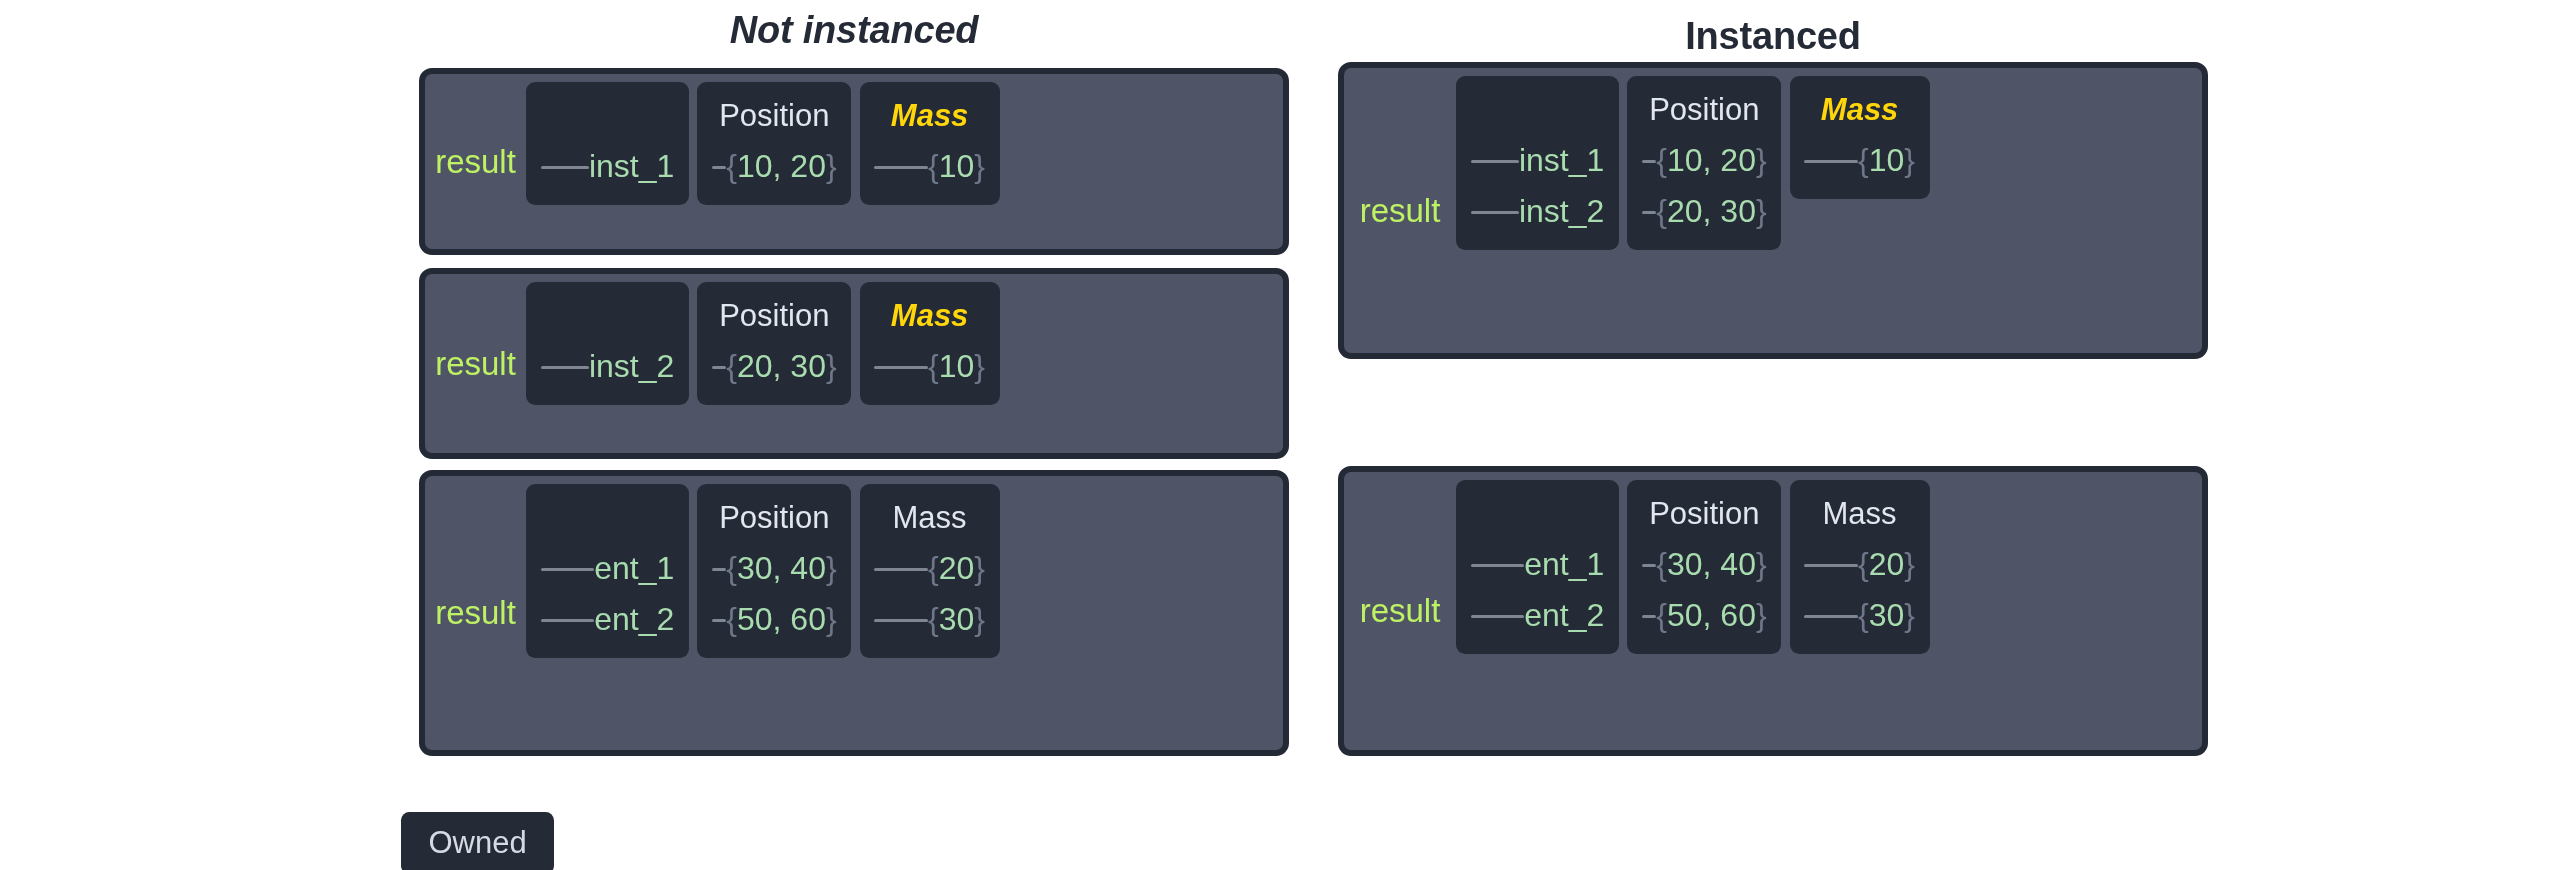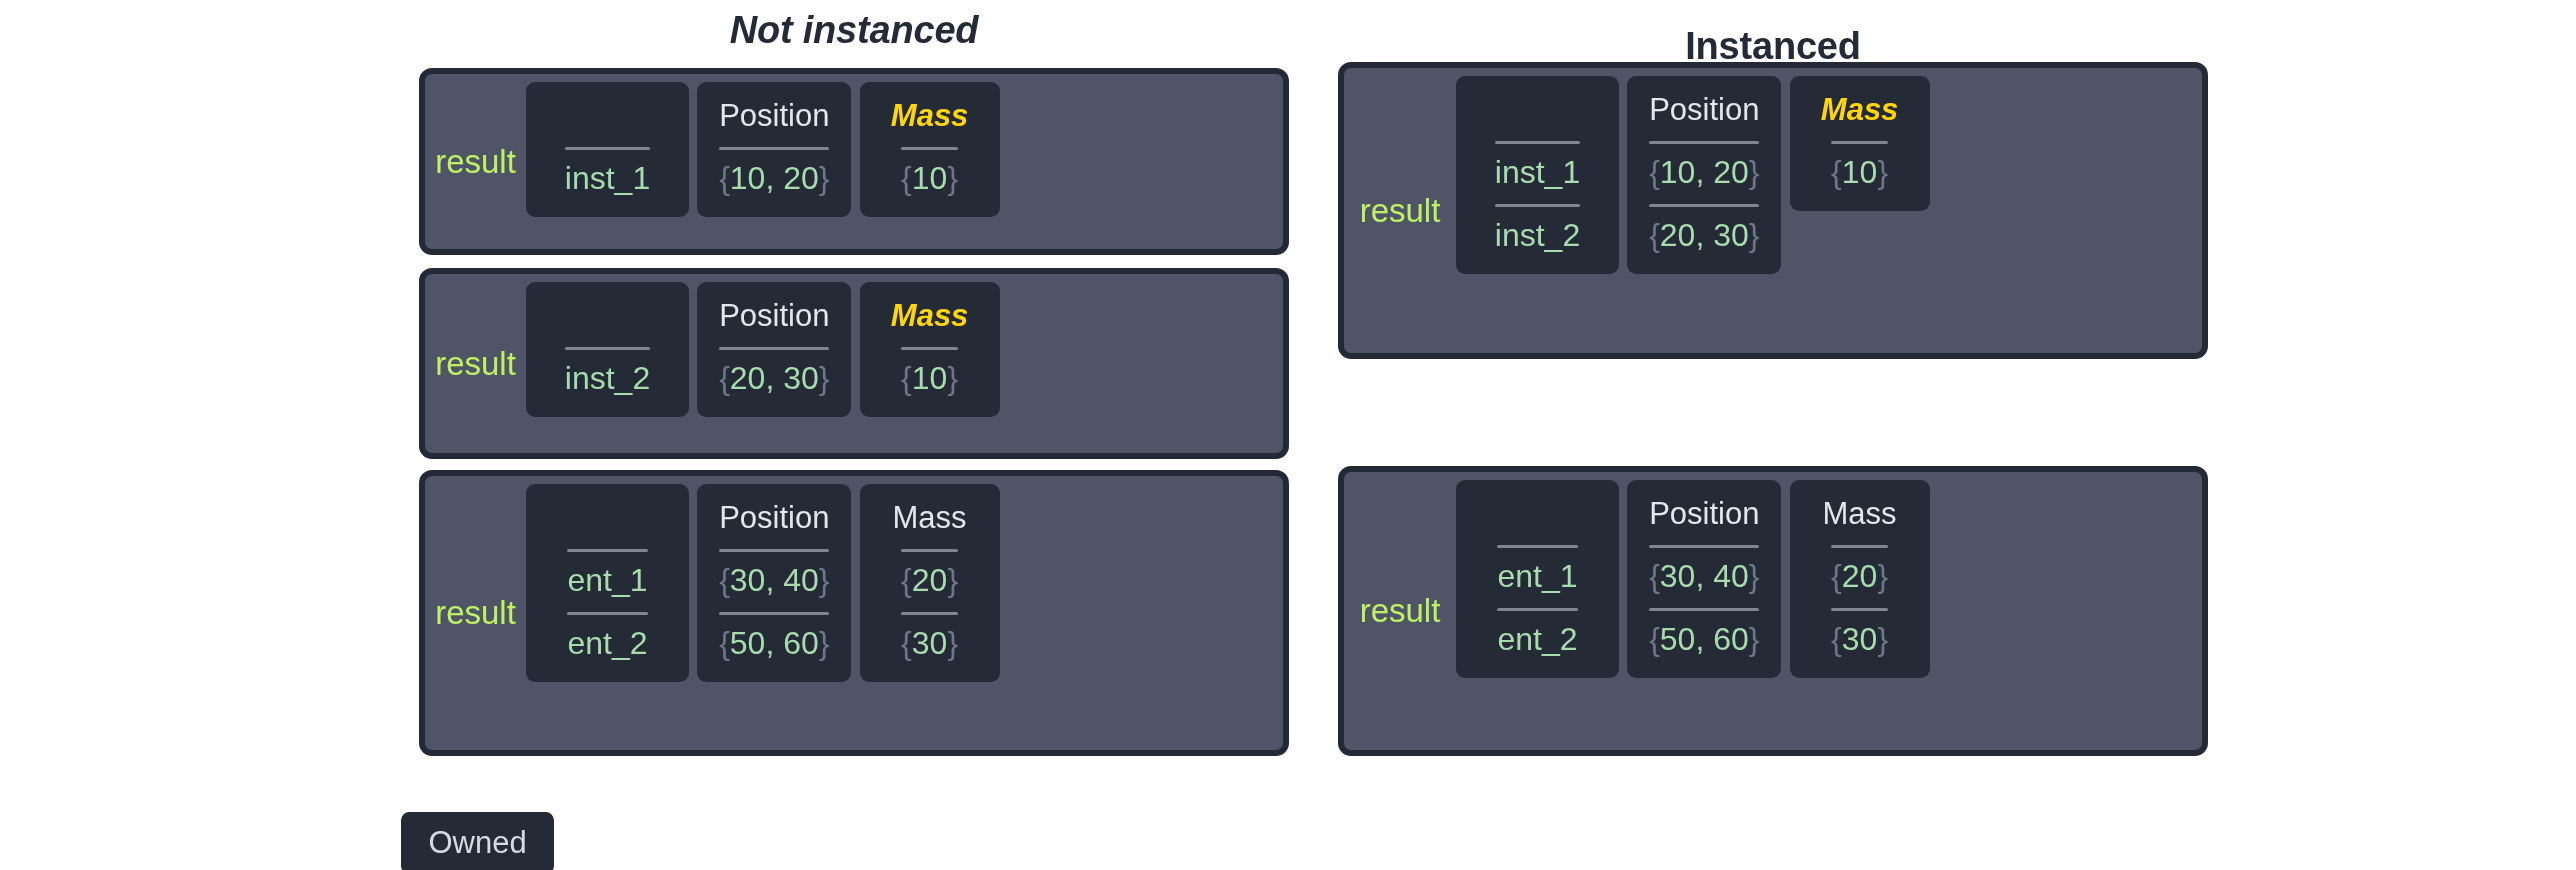--- a/index.html
+++ b/index.html
@@ -19,21 +19,21 @@
   .col-title {
     position: absolute;
     font-size: 38px;
     font-weight: bold;
     color: #252a37;
     text-align: center;
     letter-spacing: -0.2px;
     white-space: nowrap;
   }
   #title-left  { left: 419px;  width: 870px; top: 9.2px; font-style: italic; }
-  #title-right { left: 1338px; width: 870px; top: 25px; }
+  #title-right { left: 1338px; width: 870px; top: 15px; }
 
   
   .tbl {
     position: absolute;
     background: #4f5566;
     border: 6.4px solid #242936;
     border-radius: 13px;
     box-sizing: border-box;
     display: flex;
     flex-direction: row;
@@ -63,21 +63,20 @@
   }
 
   .ccell {
     background: #252a37;
     border-radius: 9.2px;
     box-sizing: border-box;
     display: flex;
     flex-direction: column;
     padding: 9.2px 14.7px 13px 14.7px;
     min-width: 0;
-    align-items: center;
   }
   .ccell.w-ent { flex: 0 0 163px; }
   .ccell.w-pos { flex: 0 0 154px; }
   .ccell.w-mass{ flex: 0 0 140px; }
 
   
   .chead {
     height: 50px;
     display: flex;
     align-items: center;
@@ -89,21 +88,21 @@
   .chead.shared {
     color: #ffd60a;
     font-style: italic;
     font-weight: bold;
   }
   .chead.blank { color: transparent; }
 
   
   .crow {
     display: flex;
-    flex-direction: column;
+    flex-direction: row;
     align-items: center;
   }
   .crow .sep {
     width: 100%;
     height: 2.8px;
     background: #7e8694;
     margin: 5.5px 0 3.7px 0;
     border-radius: 1.8px;
   }
   .crow .val {

